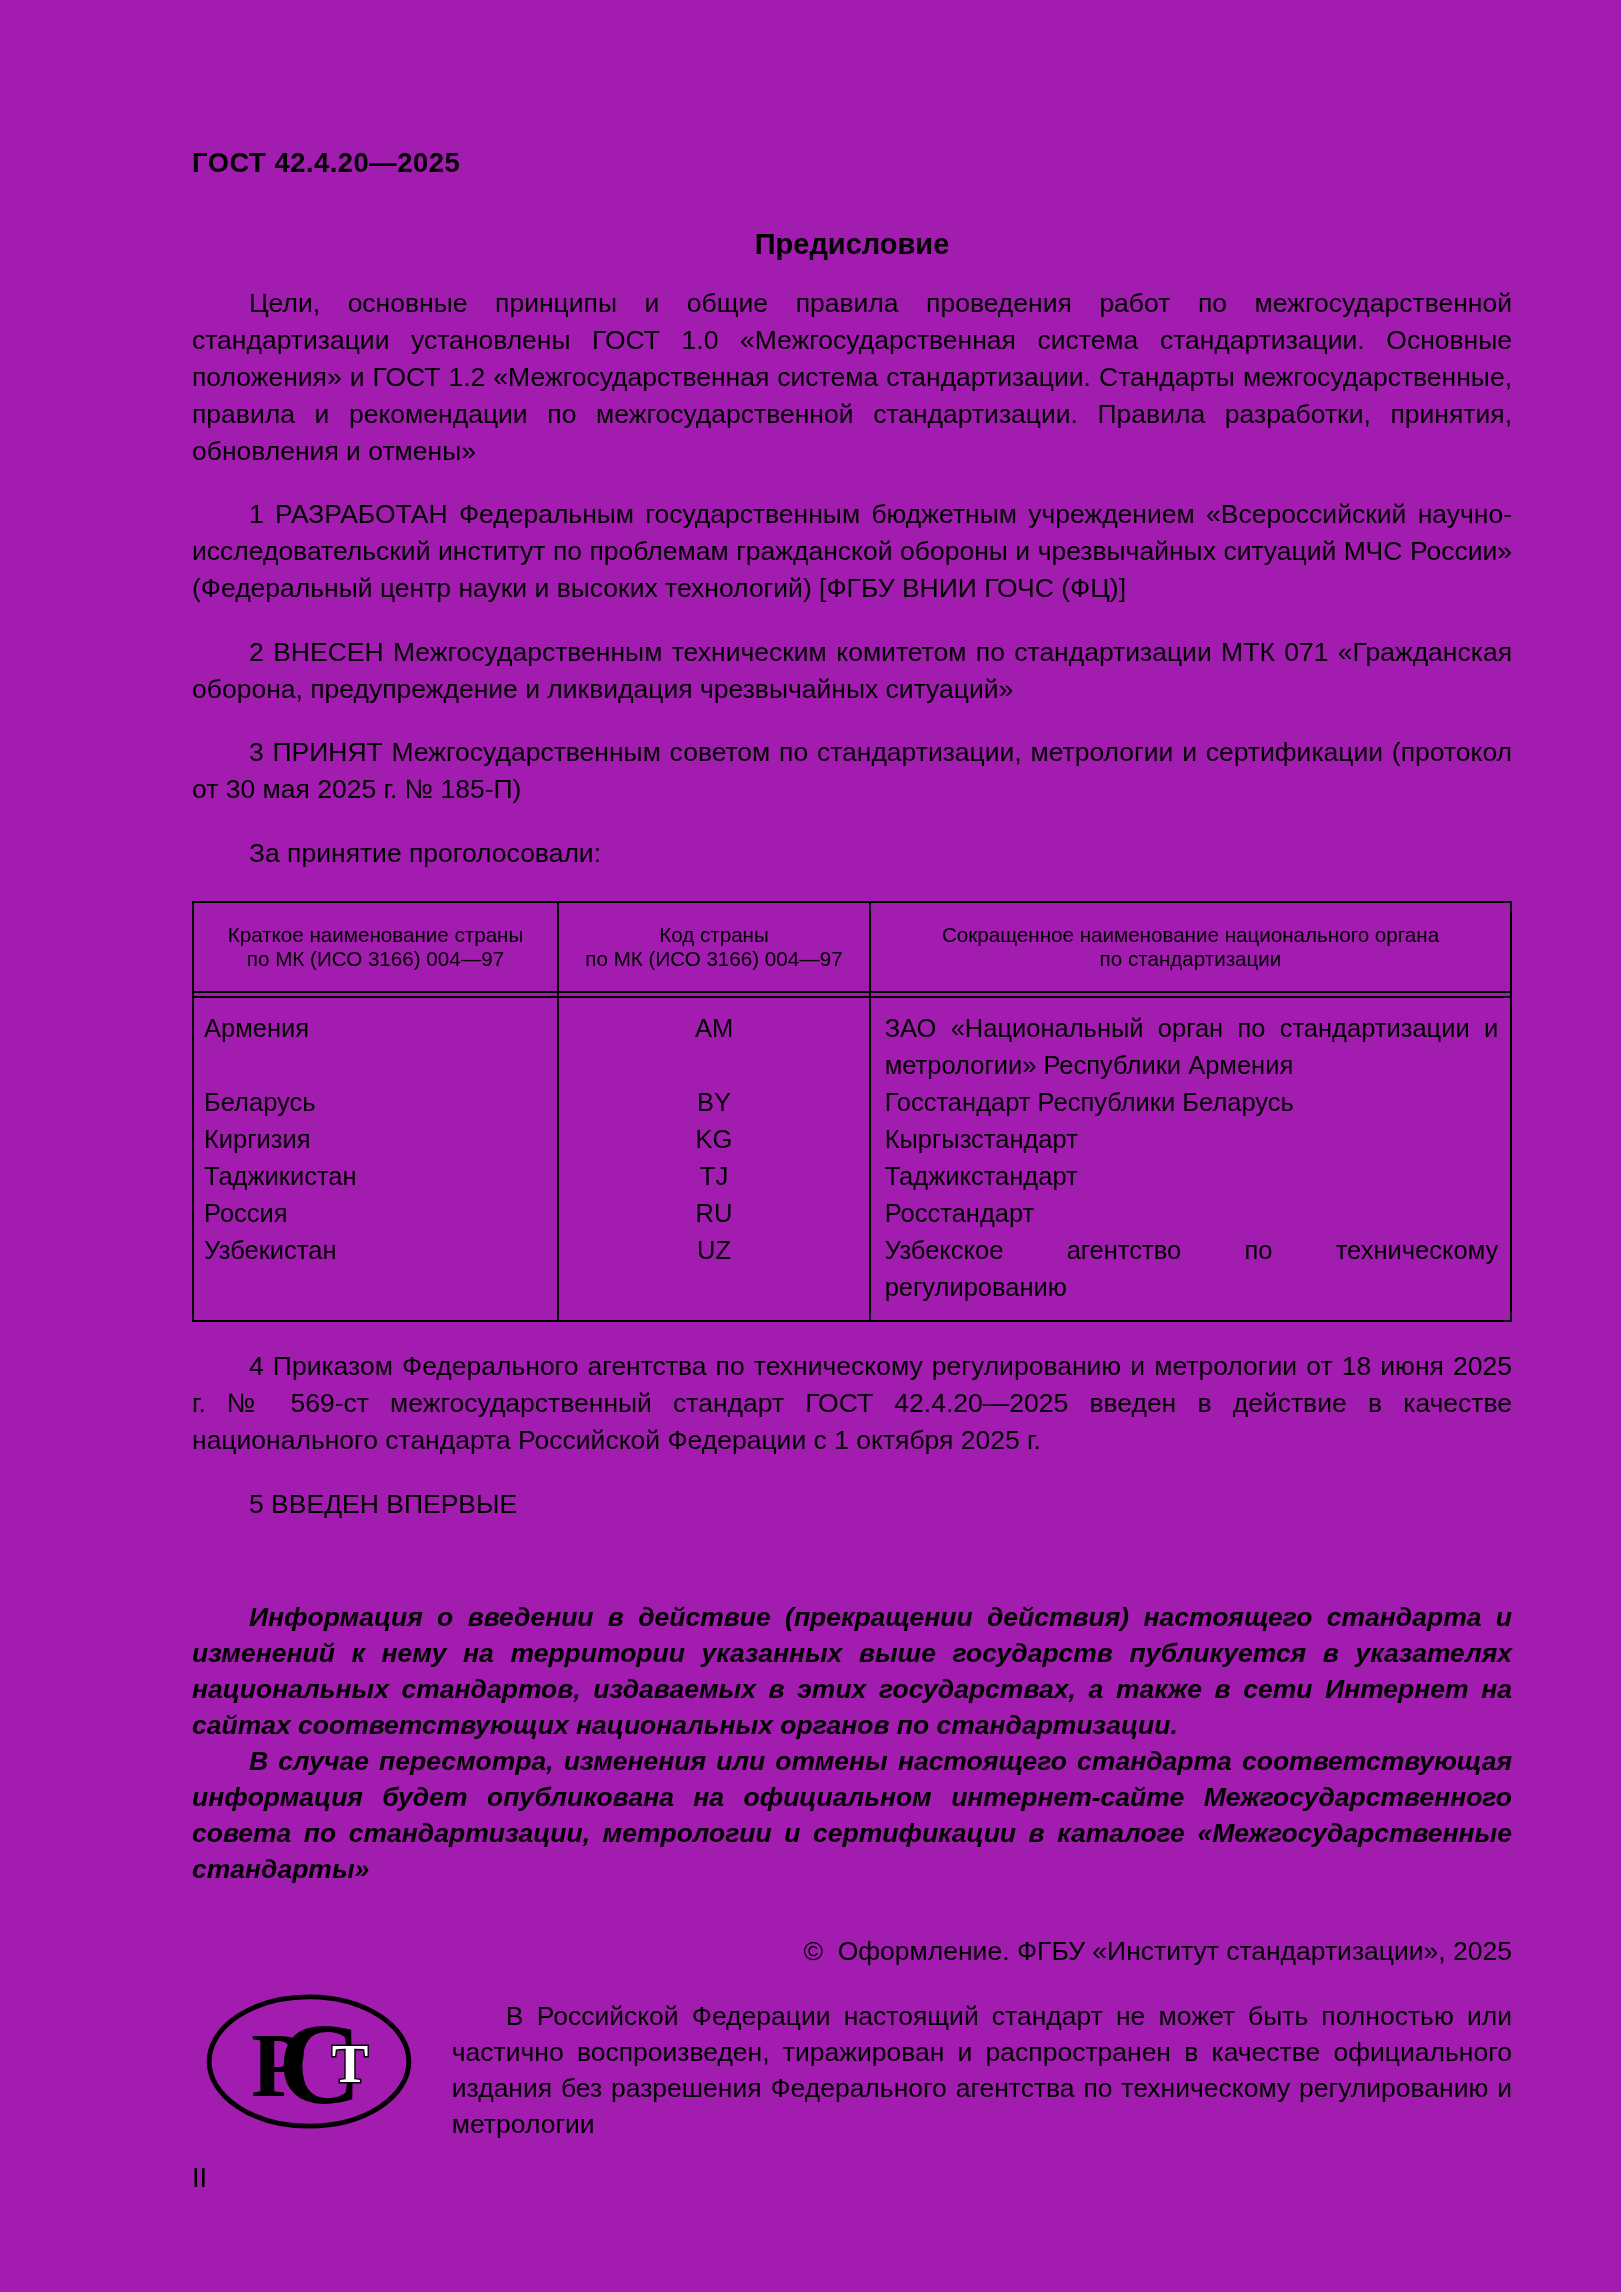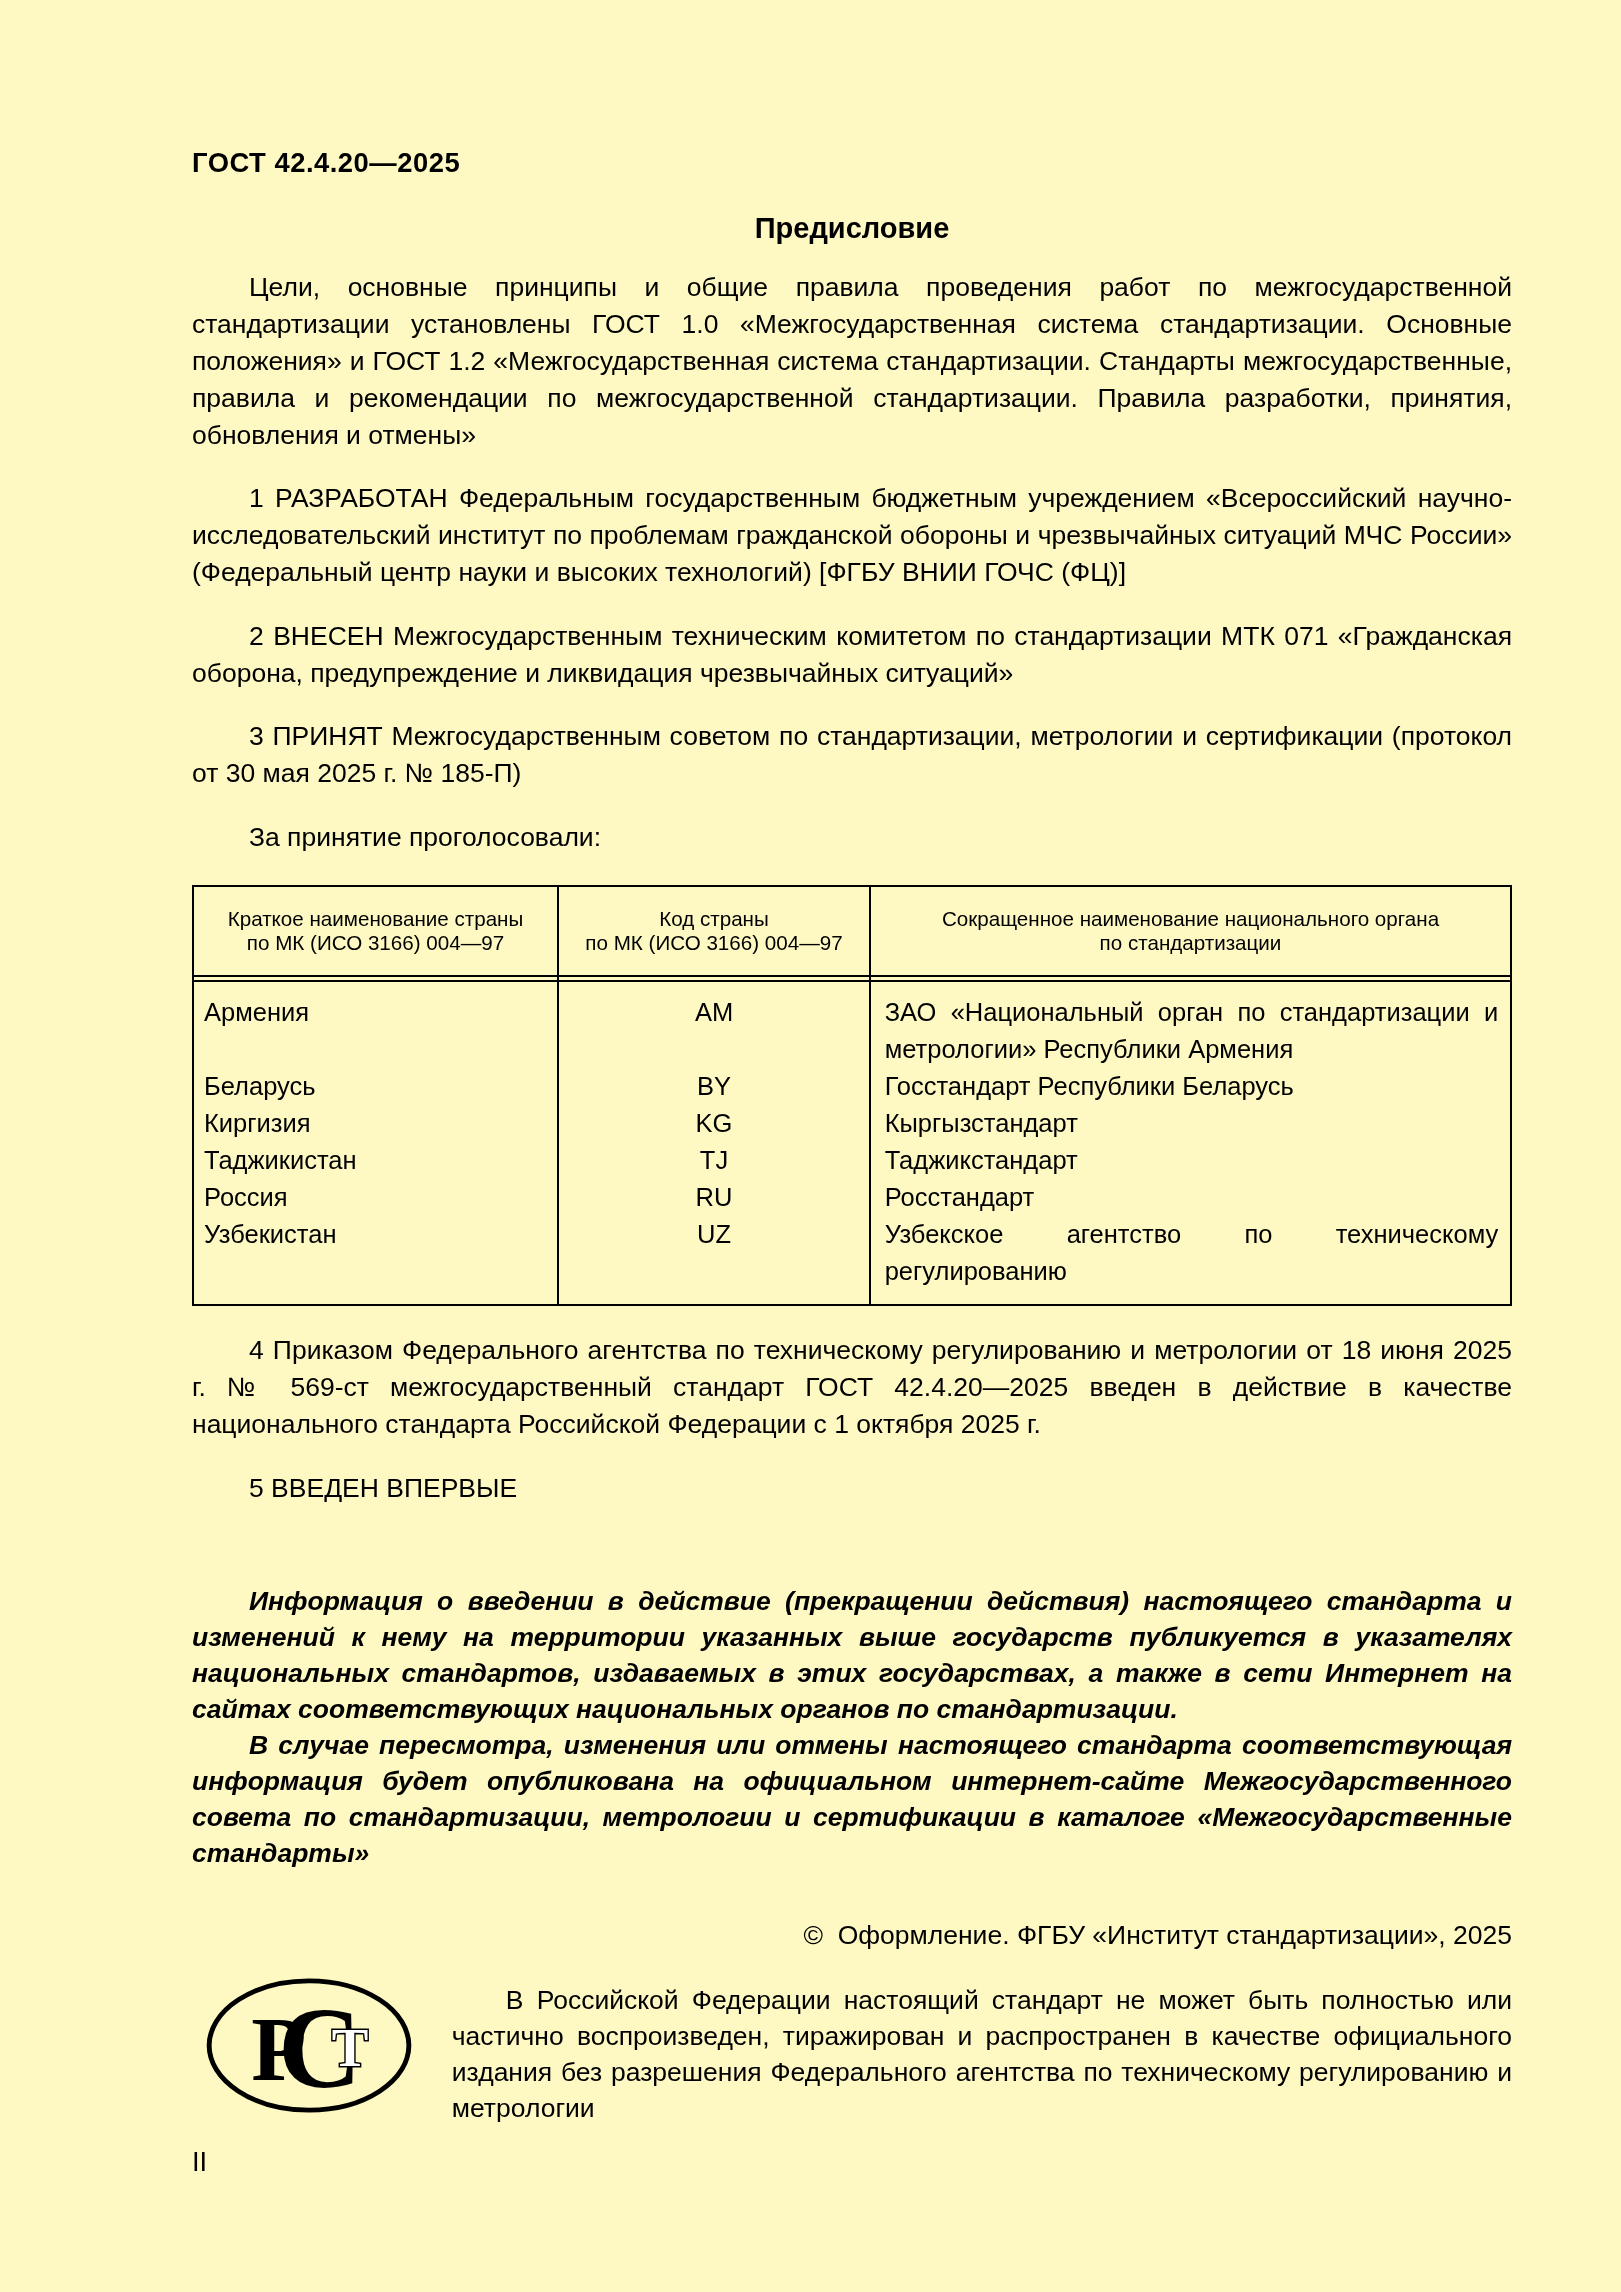--- a/index.html
+++ b/index.html
@@ -6,30 +6,30 @@
   html, body { background: #ffffff; }
   body {
     width: 1621px;
     font-family: "Liberation Sans", sans-serif;
     color: #000000;
   }
   .page {
     position: relative;
     width: 1621px;
     height: 2293px;
-    background: #fef9c3;
+    background: #a21caf;
     padding: 147px 109px 0 192px;
   }
   .doc-code {
     font-size: 27.4px;
     font-weight: bold;
     letter-spacing: 0.5px;
   }
   .title {
-    margin-top: 33px;
+    margin-top: 49px;
     text-align: center;
     font-size: 29px;
     font-weight: bold;
   }
   .body-par {
     margin-top: 23.5px;
     font-size: 26.5px;
     line-height: 37px;
     text-align: justify;
     text-indent: 57px;

